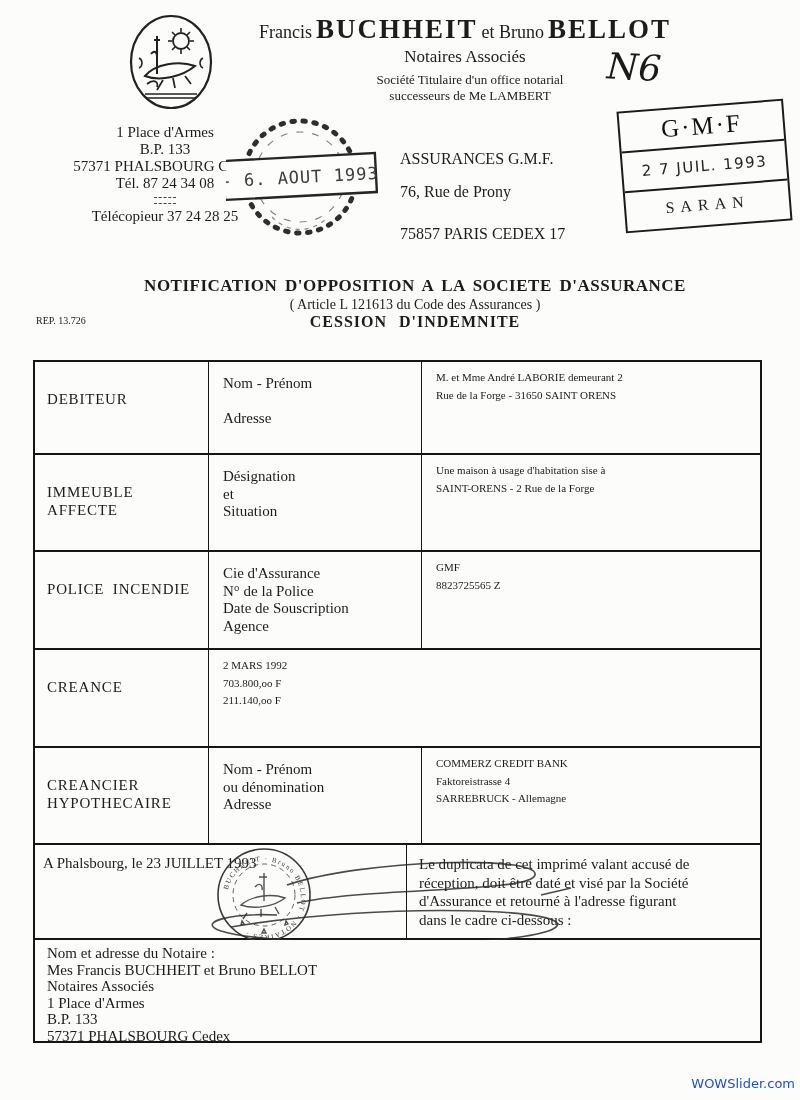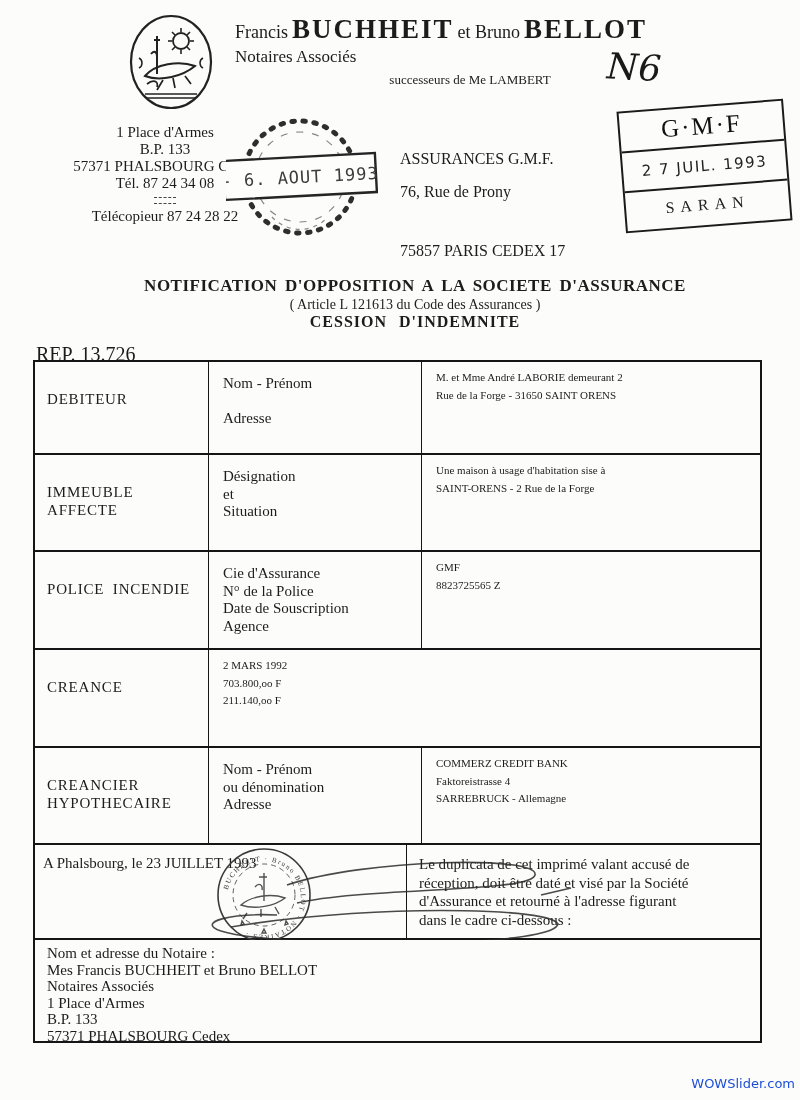--- a/index.html
+++ b/index.html
@@ -7,21 +7,21 @@
   #page{
     position:relative;width:800px;height:1100px;margin:0 auto;
     background:#fcfcfb;overflow:hidden;
     font-family:"Liberation Serif", serif;color:#1c1c1c;
   }
   .abs{position:absolute;}
   .pre{white-space:pre-line;}
 
   
   #logo{left:127px;top:14px;}
-  #names{left:235px;top:14px;width:460px;line-height:30px;font-family:Liberation Serif, serif;}
+  #names{left:235px;top:14px;width:460px;text-align:center;line-height:30px;font-family:Liberation Serif, serif;}
   .nm-sm{font-size:18px;}
   .nm-lg{font-size:27px;font-weight:bold;letter-spacing:2px;}
   #subtitle{font-size:17px;line-height:18px;margin-top:0;}
   #society{left:340px;top:72px;width:260px;text-align:center;font-size:13px;line-height:15.5px;color:#222;}
 
   #n6{left:603px;top:36px;transform:rotate(3deg);}
   #n6 text{font-family:"DejaVu Serif",serif;font-style:italic;font-size:36px;fill:#1a1a1a;}
 
   #gmf-stamp{left:621px;top:105px;width:163px;height:118px;border:2px solid #1b1b1b;
     transform:rotate(-4.5deg);background:rgba(255,255,255,.0);}
@@ -34,28 +34,28 @@
   #office{left:25px;top:124px;width:280px;text-align:center;font-size:15px;line-height:17px;}
   #office .ccp{font-size:16px;}
   #office .fax{font-size:15px;}
   .dash{width:22px;border-top:1.5px dashed #444;margin:5px auto 4px auto;}
 
   #postmark{left:226px;top:113px;}
   #postmark .band-text{font-family:"DejaVu Sans Mono",monospace;font-size:17px;letter-spacing:1px;fill:#3c3c3c;}
 
   #recipient{left:400px;top:150px;font-size:16px;}
   #recipient .r1{margin-bottom:15px;}
-  #recipient .r2{margin-bottom:41px;}
+  #recipient .r2{margin-bottom:24px;}
 
   
   #title{left:20px;top:276px;width:790px;text-align:center;}
   #title .t1{font-size:17px;font-weight:bold;letter-spacing:.5px;word-spacing:3px;}
   #title .t2{font-size:14px;margin-top:1px;}
   #title .t3{font-size:16px;font-weight:bold;letter-spacing:1px;word-spacing:7px;}
-  #reference{left:36px;top:343px;font-size:20px;}
+  #reference{left:36px;top:315px;font-size:10px;}
 
   
   #doc-table{left:33px;top:360px;width:725px;border:2px solid #151515;}
   .trow{display:flex;border-bottom:2px solid #151515;box-sizing:border-box;}
   .trow:last-child{border-bottom:none;}
   .c1{width:174px;box-sizing:border-box;border-right:1.5px solid #151515;
       padding:28px 6px 0 12px;font-size:15px;letter-spacing:.8px;word-spacing:4px;line-height:18px;}
   .c2{width:213px;box-sizing:border-box;border-right:1.5px solid #151515;
       padding:13px 8px 12px 14px;font-size:15px;line-height:17.5px;}
   .c3{flex:1;padding:7px 8px 0 14px;font-size:11px;line-height:17.5px;}
@@ -104,41 +104,42 @@
     <div>
       <span class="nm-sm">Francis</span>
       <span class="nm-lg">BUCHHEIT</span>
       <span class="nm-sm">et Bruno</span>
       <span class="nm-lg">BELLOT</span>
     </div>
     <div id="subtitle">Notaires Associés</div>
   </div>
 
   <div class="abs" id="society">
+    <div>Société Titulaire d'un office notarial</div>
     <div>successeurs de Me LAMBERT</div>
   </div>
 
   <svg class="abs" id="n6" width="70" height="60">
     <text x="4" y="44">N6</text>
   </svg>
 
   <div class="abs" id="gmf-stamp">
     <div class="cell" id="gmf-top">G·M·F</div>
     <div class="cell" id="gmf-mid">2 7  JUIL. 1993</div>
     <div class="cell" id="gmf-bot">SARAN</div>
   </div>
 
   <div class="abs" id="office">
     <div class="pre">1 Place d'Armes
 B.P. 133
 57371 PHALSBOURG Cedex
 Tél.  87 24 34 08</div>
     <div class="dash"></div>
     <div class="dash"></div>
-    <div class="fax">Télécopieur 87 24 28 22</div>
+    <div class="fax">Télécopieur 37 24 28 25</div>
   </div>
 
   <svg class="abs" id="postmark" width="152" height="130">
     <circle cx="74" cy="64" r="56" fill="none" stroke="#2e2e2e" stroke-width="5" stroke-dasharray="2.5 8.6" stroke-linecap="round"></circle>
     <circle cx="74" cy="64" r="45" fill="none" stroke="#444" stroke-width="1.2" stroke-dasharray="7 9" opacity=".65"></circle>
     <g transform="rotate(-3 74 64)">
       <rect x="-2" y="44" width="152" height="39" fill="#fdfdfc" stroke="#252525" stroke-width="2.4"></rect>
       <text class="band-text" x="74" y="70" text-anchor="middle">- 6. AOUT 1993</text>
     </g>
     <path d="M46 104 a38 38 0 0 0 56 0" fill="none" stroke="#555" stroke-width="1.2" stroke-dasharray="4 5" opacity=".7"></path>

